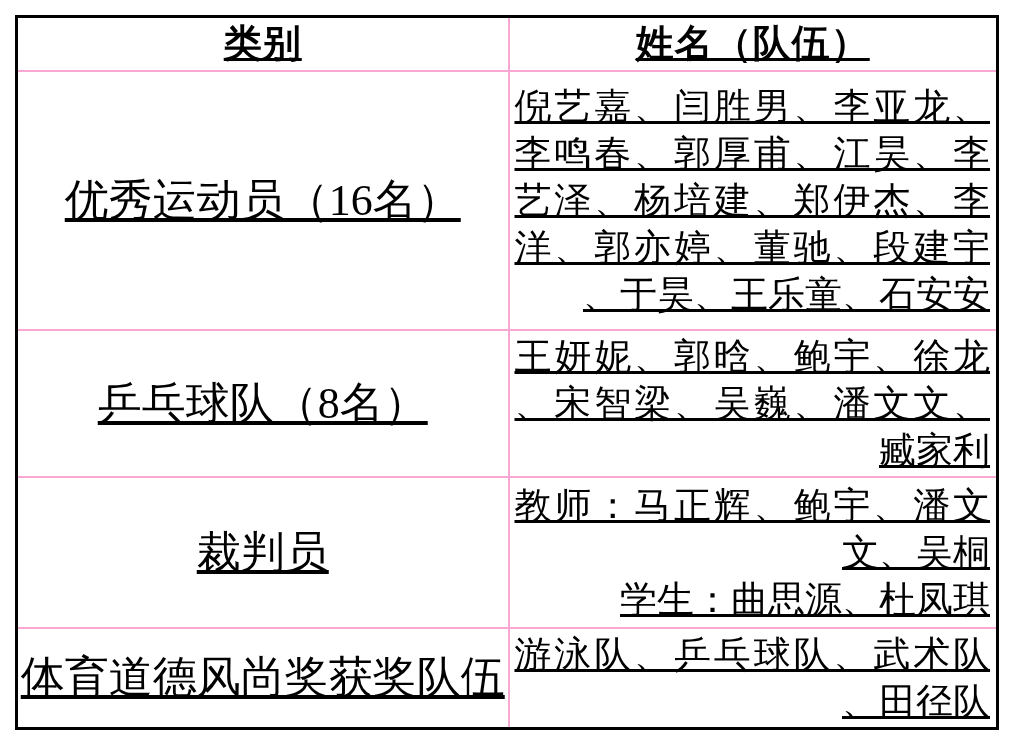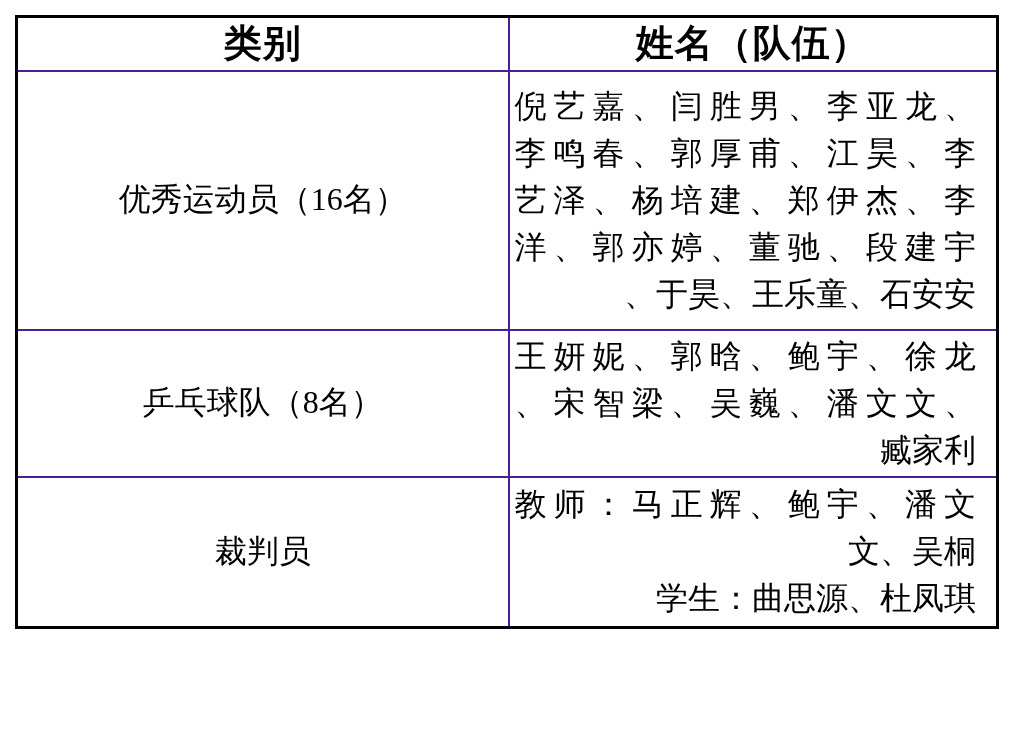--- a/index.html
+++ b/index.html
@@ -19,45 +19,46 @@
     left: 15px;
     top: 15px;
     width: 981px;
     border-collapse: collapse;
     table-layout: fixed;
     border: 3px solid #000000;
   }
   col.c1 { width: 492px; }
   col.c2 { width: 489px; }
   th, td {
-    border: 2px solid #4c1d95;
+    border: 2px solid #f9a8d4;
     padding: 0;
     overflow: hidden;
+    text-decoration: underline;
   }
   tr.hr  { height: 54px; }
   tr.r0  { height: 259px; }
   tr.r1  { height: 142px; }
   tr.r2  { height: 151px; }
   tr.r3  { height: 98px; }
   th.hcell {
     font-size: 38px;
     font-weight: bold;
     text-align: center;
     vertical-align: middle;
     letter-spacing: 1px;
   }
   td.cat {
-    font-size: 32px;
+    font-size: 44px;
     text-align: center;
     vertical-align: middle;
   }
   td.names {
-    font-size: 32px;
+    font-size: 37px;
     vertical-align: middle;
-    padding: 2px 20px 2px 5px;
+    padding: 2px 6px 2px 5px;
   }
   .line {
     line-height: 47px;
     text-align: right;
   }
   .line.fill {
     text-align: justify;
     text-align-last: justify;
   }
 </style>
@@ -97,14 +98,21 @@
 
     <tr class="r2">
       <td class="cat">裁判员</td>
       <td class="names">
         <div class="line fill">教师：马正辉、鲍宇、潘文</div>
         <div class="line">文、吴桐</div>
         <div class="line">学生：曲思源、杜凤琪</div>
       </td>
     </tr>
 
+    <tr class="r3">
+      <td class="cat">体育道德风尚奖获奖队伍</td>
+      <td class="names">
+        <div class="line fill">游泳队、乒乓球队、武术队</div>
+        <div class="line">、田径队</div>
+      </td>
+    </tr>
   </tbody>
 </table>
 
 </body></html>

